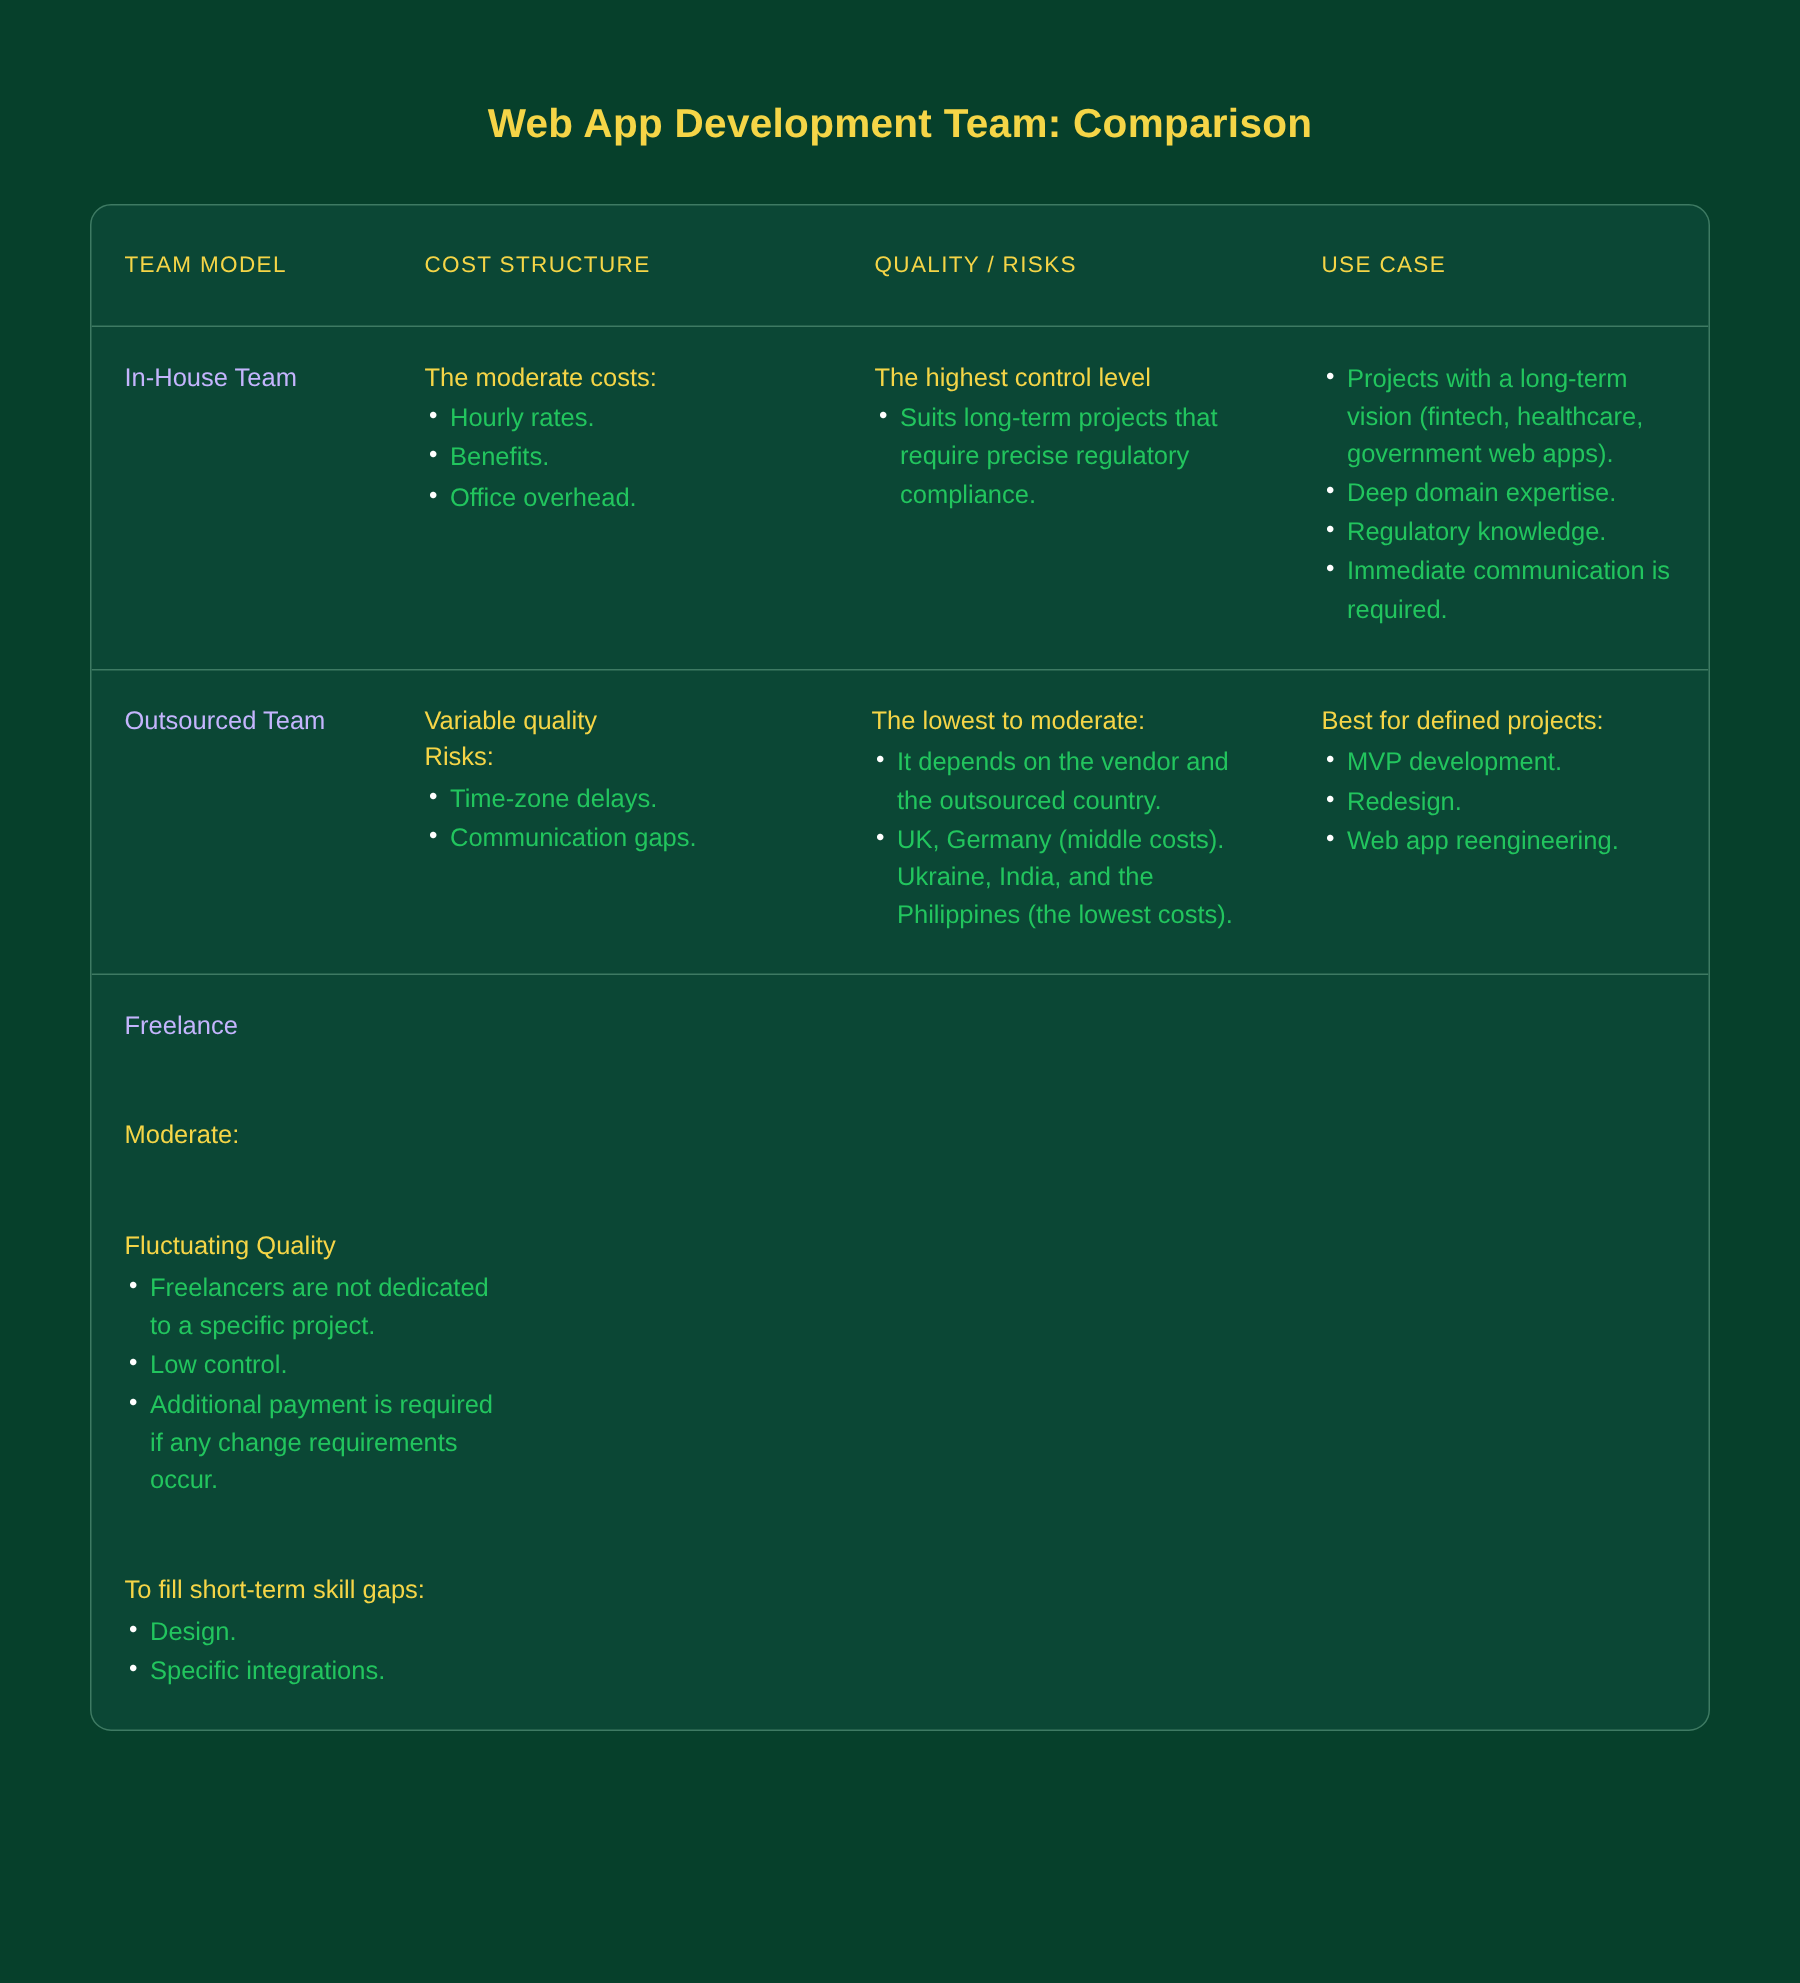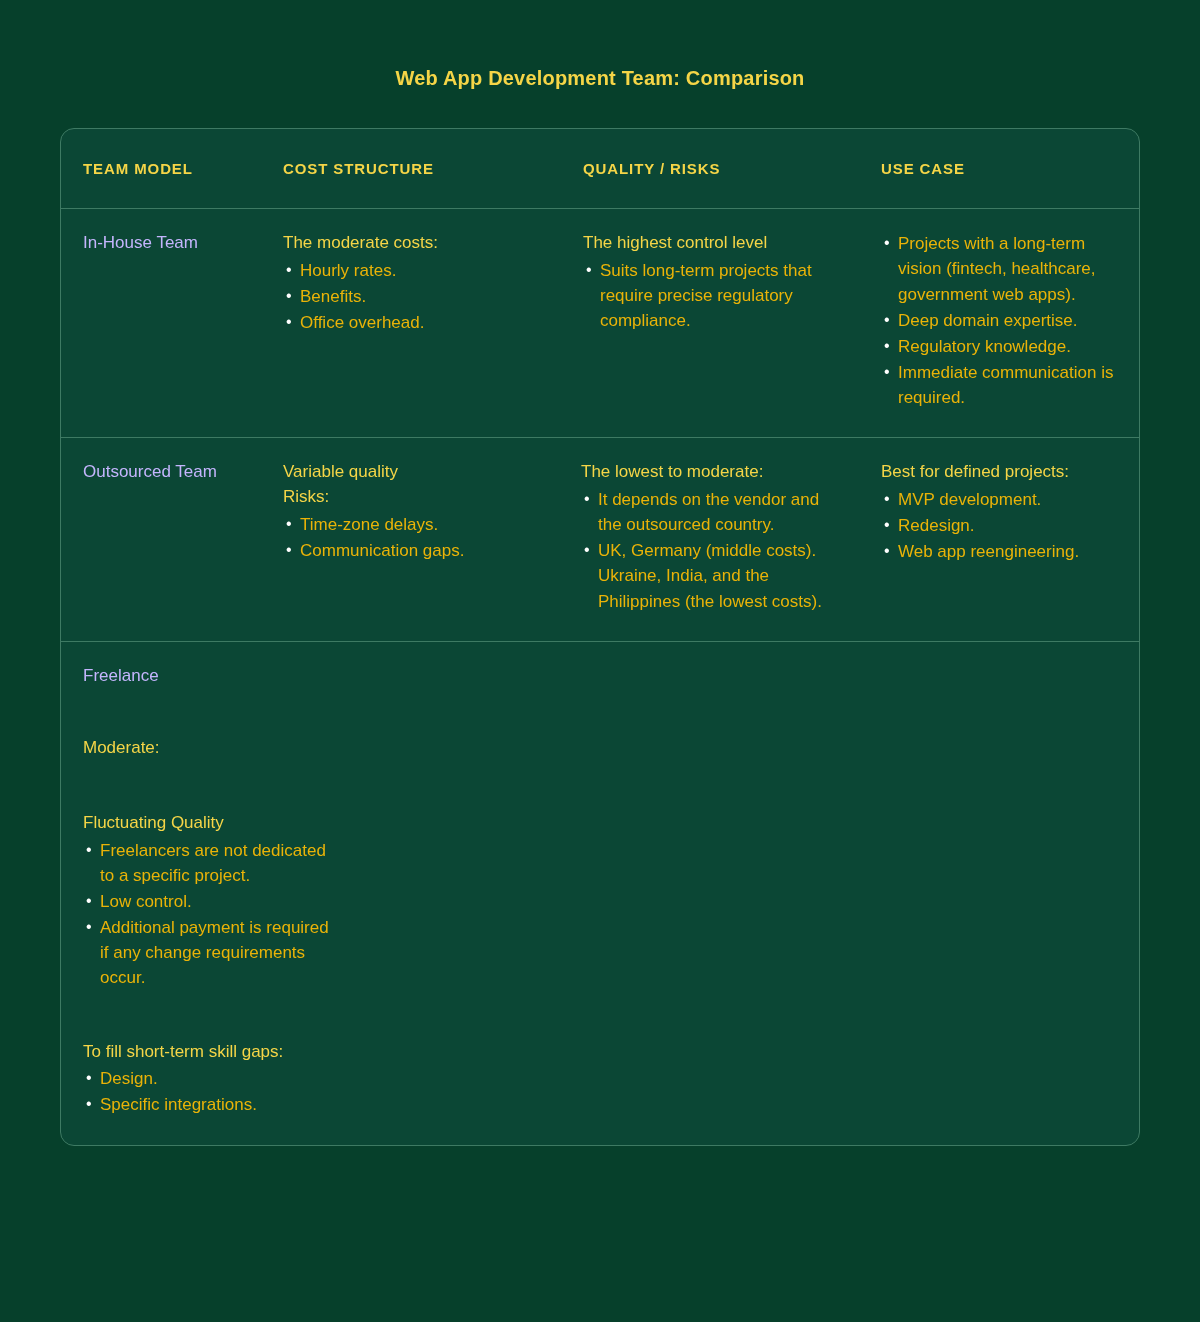--- a/index.html
+++ b/index.html
@@ -16,21 +16,21 @@
   }
   .page {
     width: 1200px;
     height: 1322px;
     position: relative;
     box-sizing: border-box;
   }
   .title {
     text-align: center;
     color: #f5d547;
-    font-size: 20px;
+    font-size: 27px;
     font-weight: bold;
     letter-spacing: 0.2px;
     padding-top: 66px;
     line-height: 1.2;
   }
   .table-wrap {
     margin: 38px 60px 0 60px;
     border: 1px solid #3e7a63;
     border-radius: 14px;
     overflow: hidden;
@@ -54,21 +54,21 @@
     font-size: 16.5px;
     line-height: 1.55;
   }
   .col-0 { width: 200px; }
   .col-1 { width: 300px; }
   .col-2 { width: 298px; }
   .col-3 { width: 280px; }
 
   .col-head {
     color: #f5d547;
-    font-weight: bold;
+    font-weight: normal;
     font-size: 15px;
     letter-spacing: 0.9px;
     text-transform: uppercase;
   }
   .model-name {
     color: #c4b5fd;
     font-size: 17px;
     line-height: 1.45;
   }
   .lead {
@@ -80,21 +80,21 @@
   }
   ul.items {
     list-style: none;
     margin: 0;
     padding: 0;
   }
   ul.items li {
     position: relative;
     padding-left: 17px;
     margin-bottom: 1px;
-    color: #eab308;
+    color: #22c55e;
     font-size: 17px;
     line-height: 1.48;
     white-space: pre-line;
   }
   ul.items li:not(.nobullet)::before {
     content: "•";
     position: absolute;
     left: 3px;
     top: 0;
     color: #ffffff;

